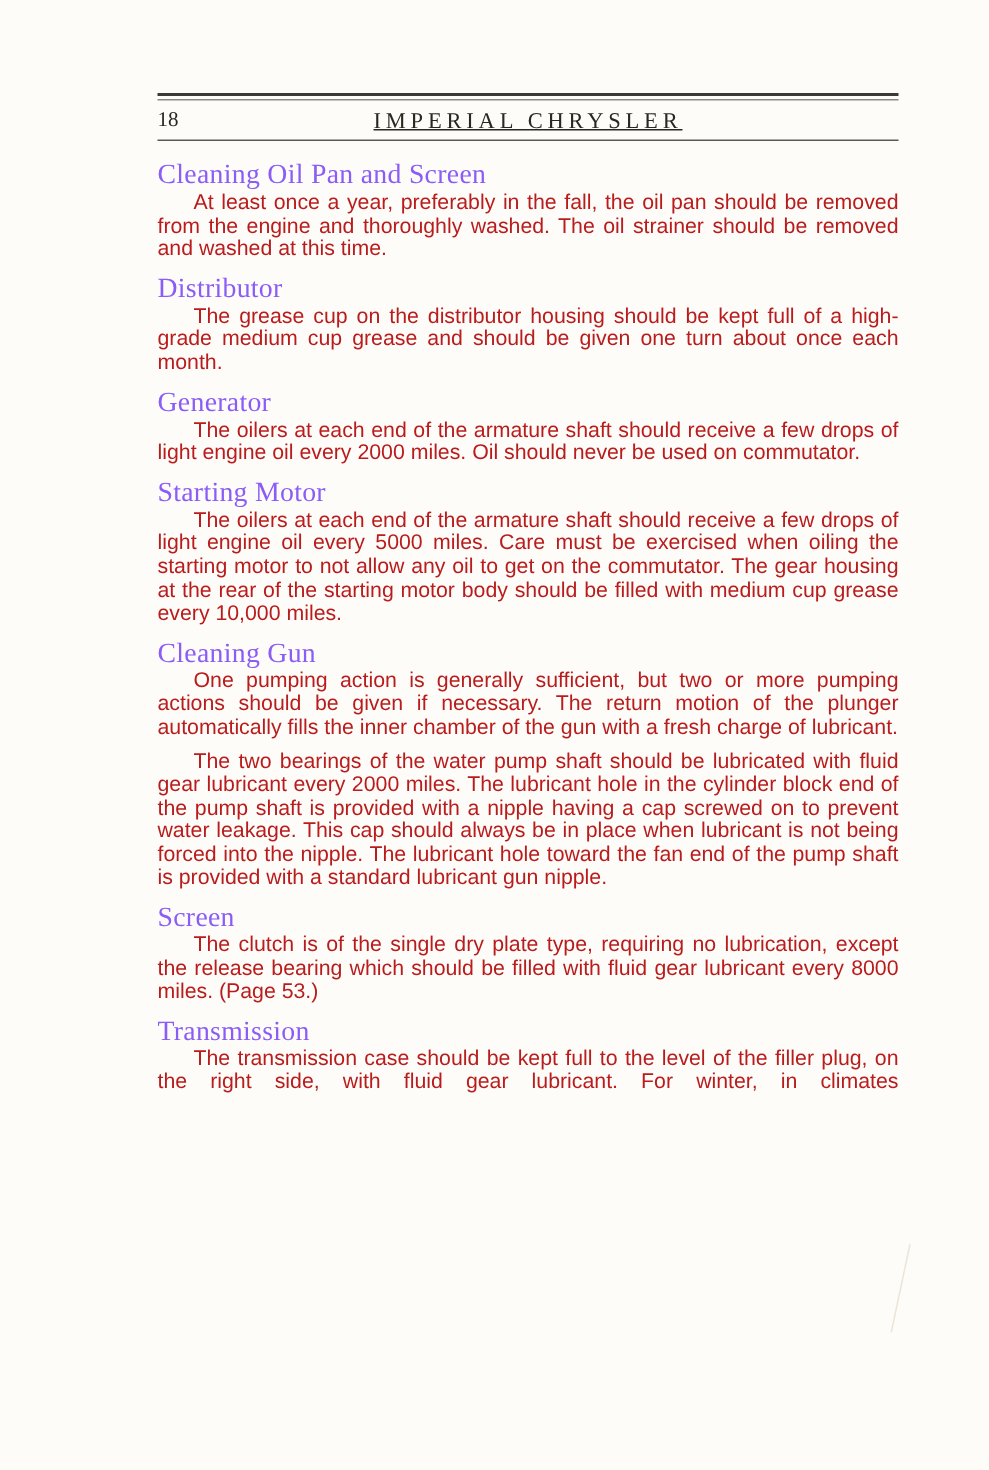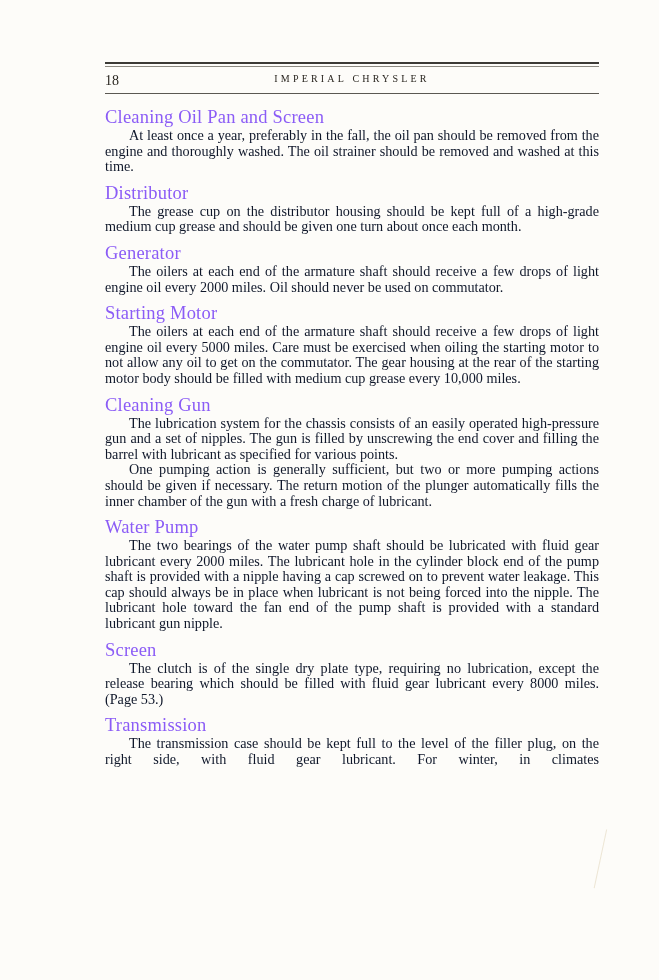--- a/index.html
+++ b/index.html
@@ -50,23 +50,24 @@
       color: #2a2620;
       text-align: right;
     }
     .running-title {
       position: absolute;
       left: 0;
       right: 0;
       top: 2px;
       text-align: center;
       font-family: "Liberation Serif", serif;
-      font-size: 10px;
+      font-size: 15px;
       letter-spacing: 3.2px;
       color: #2a2620;
+      text-decoration: underline;
     }
     .rule-bottom {
       height: 1px;
       background: #5b5852;
       margin-top: 2px;
     }
     .content {
       position: absolute;
       left: 105px;
       top: 106px;
@@ -76,26 +77,26 @@
       font-family: "Liberation Serif", serif;
       font-size: 18.5px;
       line-height: 22px;
       margin: 0;
       font-weight: normal;
       color: #8b5cf6;
       letter-spacing: 0.2px;
     }
     .para {
       margin: 0;
-      font-family: Liberation Serif, serif;
+      font-family: Liberation Sans, sans-serif;
       font-size: 14.2px;
       line-height: 15.6px;
       text-align: justify;
       text-indent: 24px;
-      color: #0f172a;
+      color: #b91c1c;
     }
     .section {
       margin-bottom: 7px;
     }
     .smudge {
       position: absolute;
       right: 58px;
       top: 828px;
       width: 8px;
       height: 60px;
@@ -136,26 +137,24 @@
       <p class="para">The oilers at each end of the armature shaft should receive a few drops of light engine oil every 2000 miles.  Oil should never be used on commutator.</p>
     </div>
 
     <div class="section">
       <h2 class="section-heading">Starting Motor</h2>
       <p class="para">The oilers at each end of the armature shaft should receive a few drops of light engine oil every 5000 miles.  Care must be exercised when oiling the starting motor to not allow any oil to get on the commutator.  The gear housing at the rear of the starting motor body should be filled with medium cup grease every 10,000 miles.</p>
     </div>
 
     <div class="section">
       <h2 class="section-heading">Cleaning Gun</h2>
-      <p class="para">The lubrication system for the chassis consists of an easily operated high-pressure gun and a set of nipples.  The gun is filled by unscrewing the end cover and filling the barrel with lubricant as specified for various points.</p>
       <p class="para">One pumping action is generally sufficient, but two or more pumping actions should be given if necessary.  The return motion of the plunger automatically fills the inner chamber of the gun with a fresh charge of lubricant.</p>
     </div>
 
     <div class="section">
-      <h2 class="section-heading">Water Pump</h2>
       <p class="para">The two bearings of the water pump shaft should be lubricated with fluid gear lubricant every 2000 miles.  The lubricant hole in the cylinder block end of the pump shaft is provided with a nipple having a cap screwed on to prevent water leakage.  This cap should always be in place when lubricant is not being forced into the nipple.  The lubricant hole toward the fan end of the pump shaft is provided with a standard lubricant gun nipple.</p>
     </div>
 
     <div class="section">
       <h2 class="section-heading">Screen</h2>
       <p class="para">The clutch is of the single dry plate type, requiring no lubrication, except the release bearing which should be filled with fluid gear lubricant every 8000 miles.  (Page 53.)</p>
     </div>
 
     <div class="section">
       <h2 class="section-heading">Transmission</h2>

